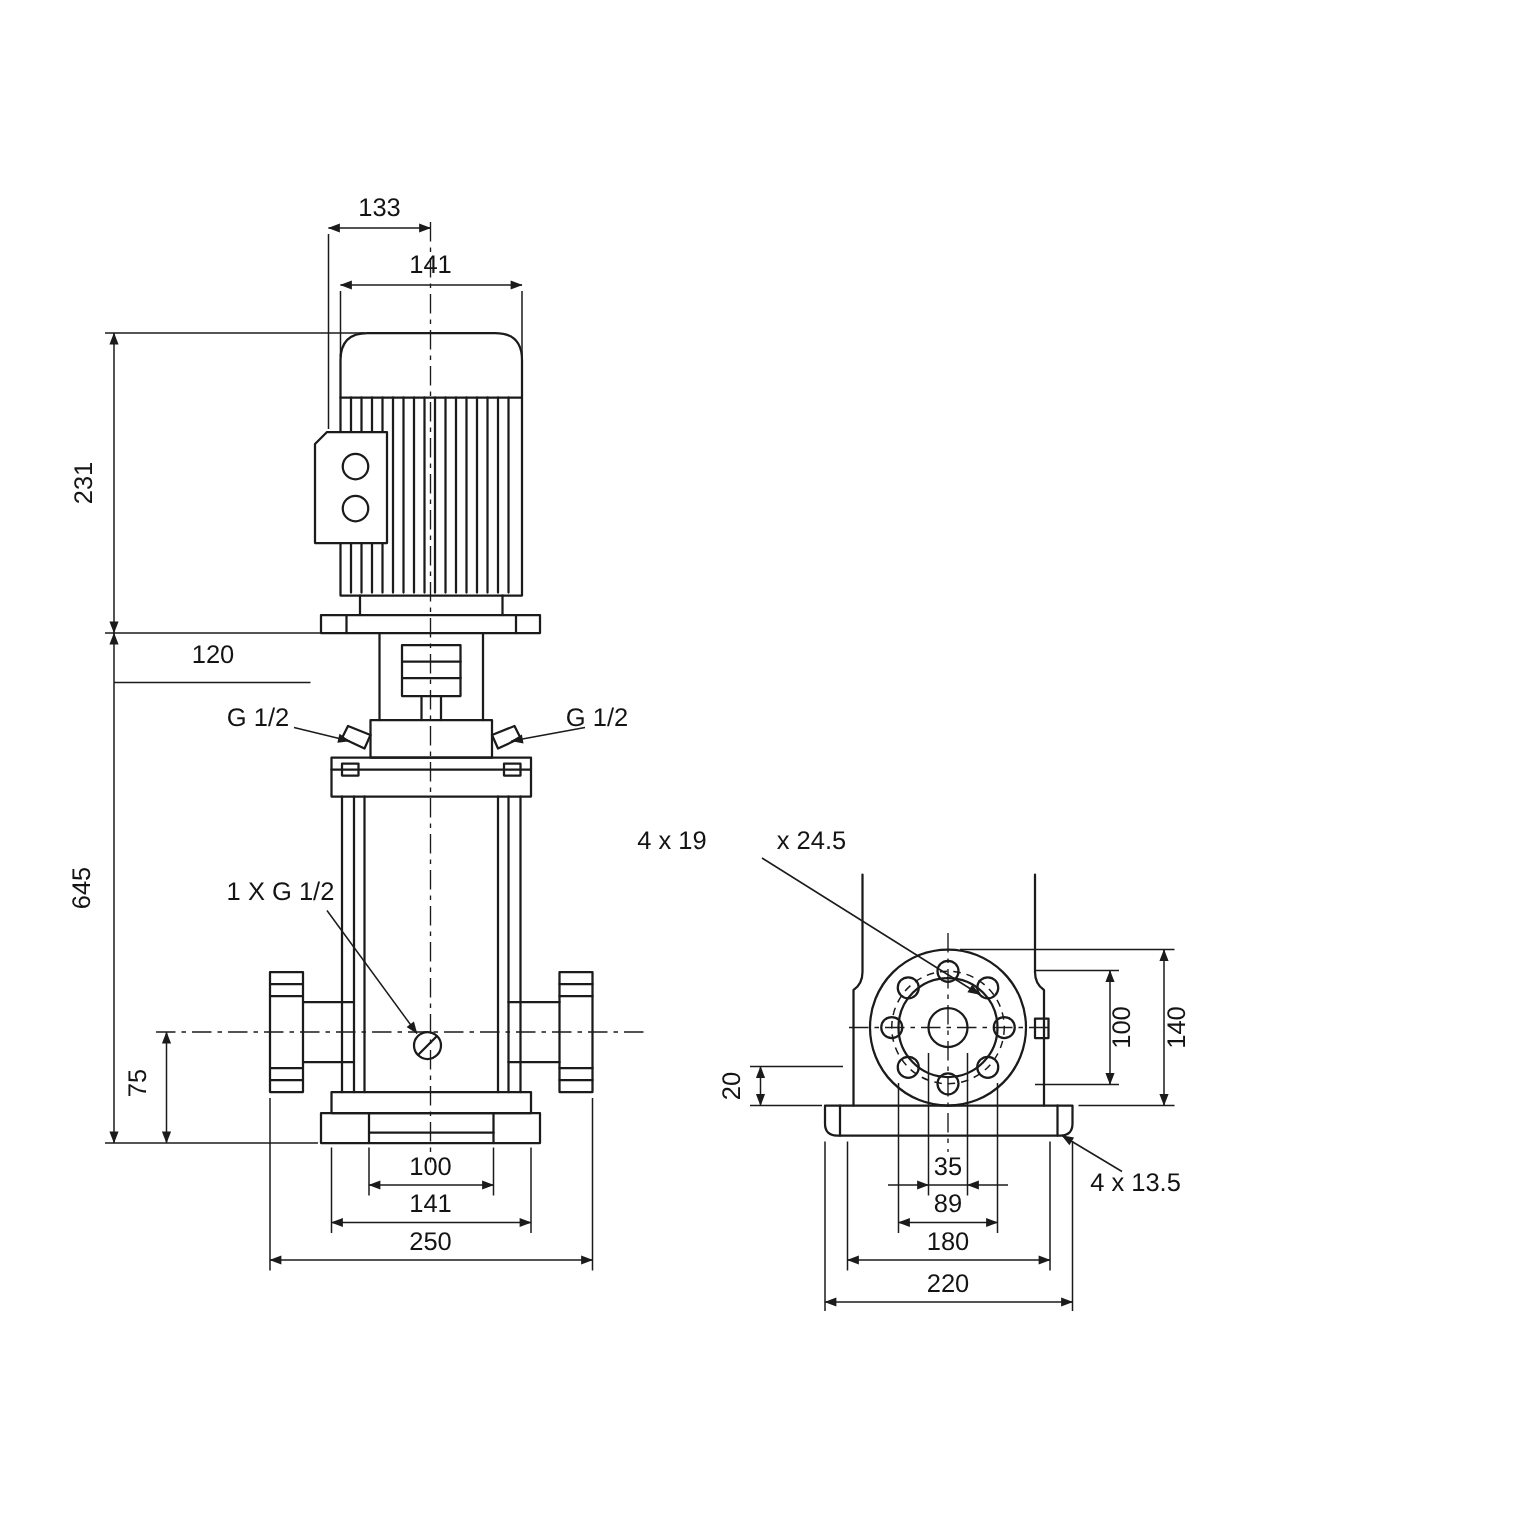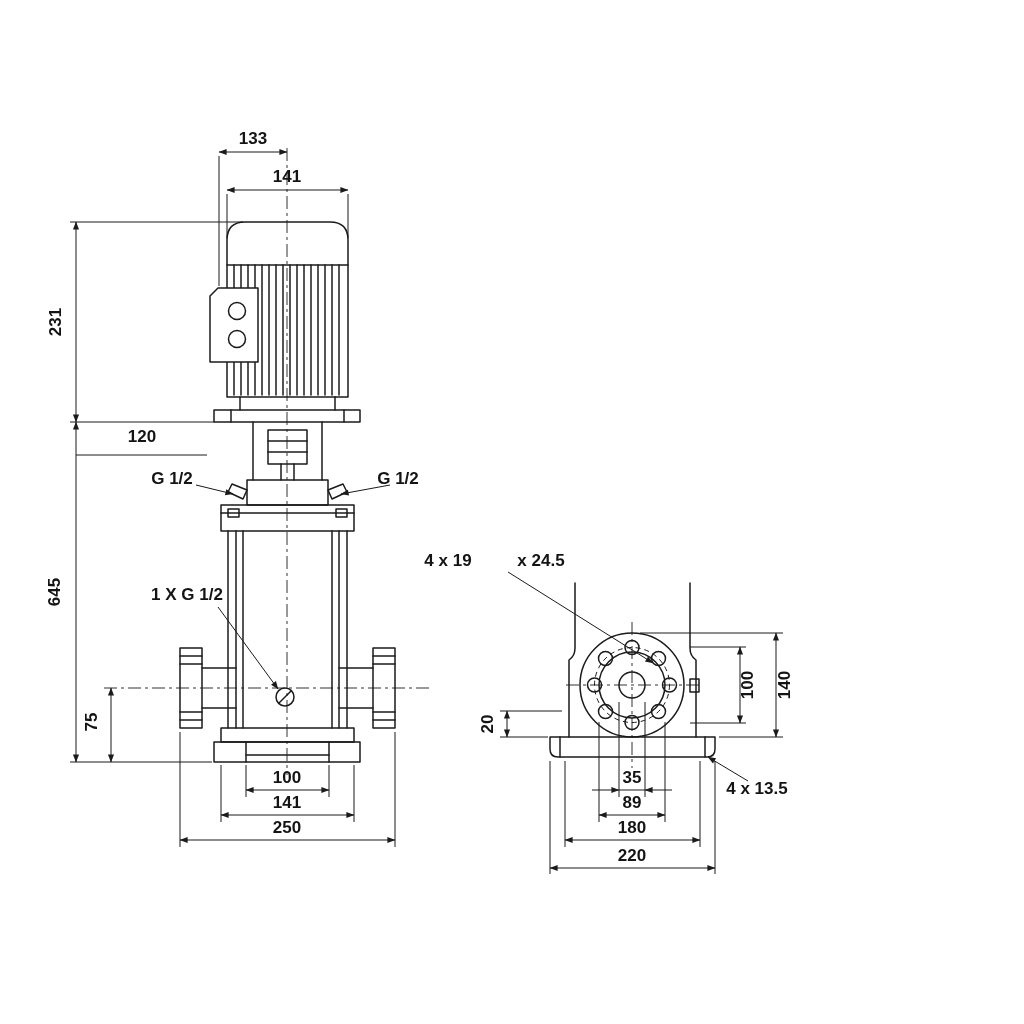--- a/index.html
+++ b/index.html
@@ -1,16 +1,16 @@
 <!DOCTYPE html>
 <html><head>
 <meta charset="utf-8">
 <style>
   html,body{margin:0;padding:0;background:#ffffff;}
-  #canvas{position:relative;width:1024px;height:1024px;background:#ffffff;overflow:hidden;font-weight:bold;}
+  #canvas{position:relative;width:1024px;height:1024px;background:#ffffff;overflow:hidden;}
   svg text{font-family:"Liberation Sans","DejaVu Sans",sans-serif;font-size:17px;fill:#141414;text-anchor:middle;}
   .obj{stroke:#1b1b1b;stroke-width:1.5;fill:none;stroke-linecap:round;stroke-linejoin:round;}
   .objf{stroke:#1b1b1b;stroke-width:1.5;fill:#ffffff;stroke-linejoin:round;}
   .dim{stroke:#1b1b1b;stroke-width:1;fill:none;}
   .cl{stroke:#1b1b1b;stroke-width:0.9;fill:none;stroke-dasharray:13 4 3 4;}
   .bc{stroke:#1b1b1b;stroke-width:1;fill:none;stroke-dasharray:5 4;}
 </style>
 </head>
 <body>
 

